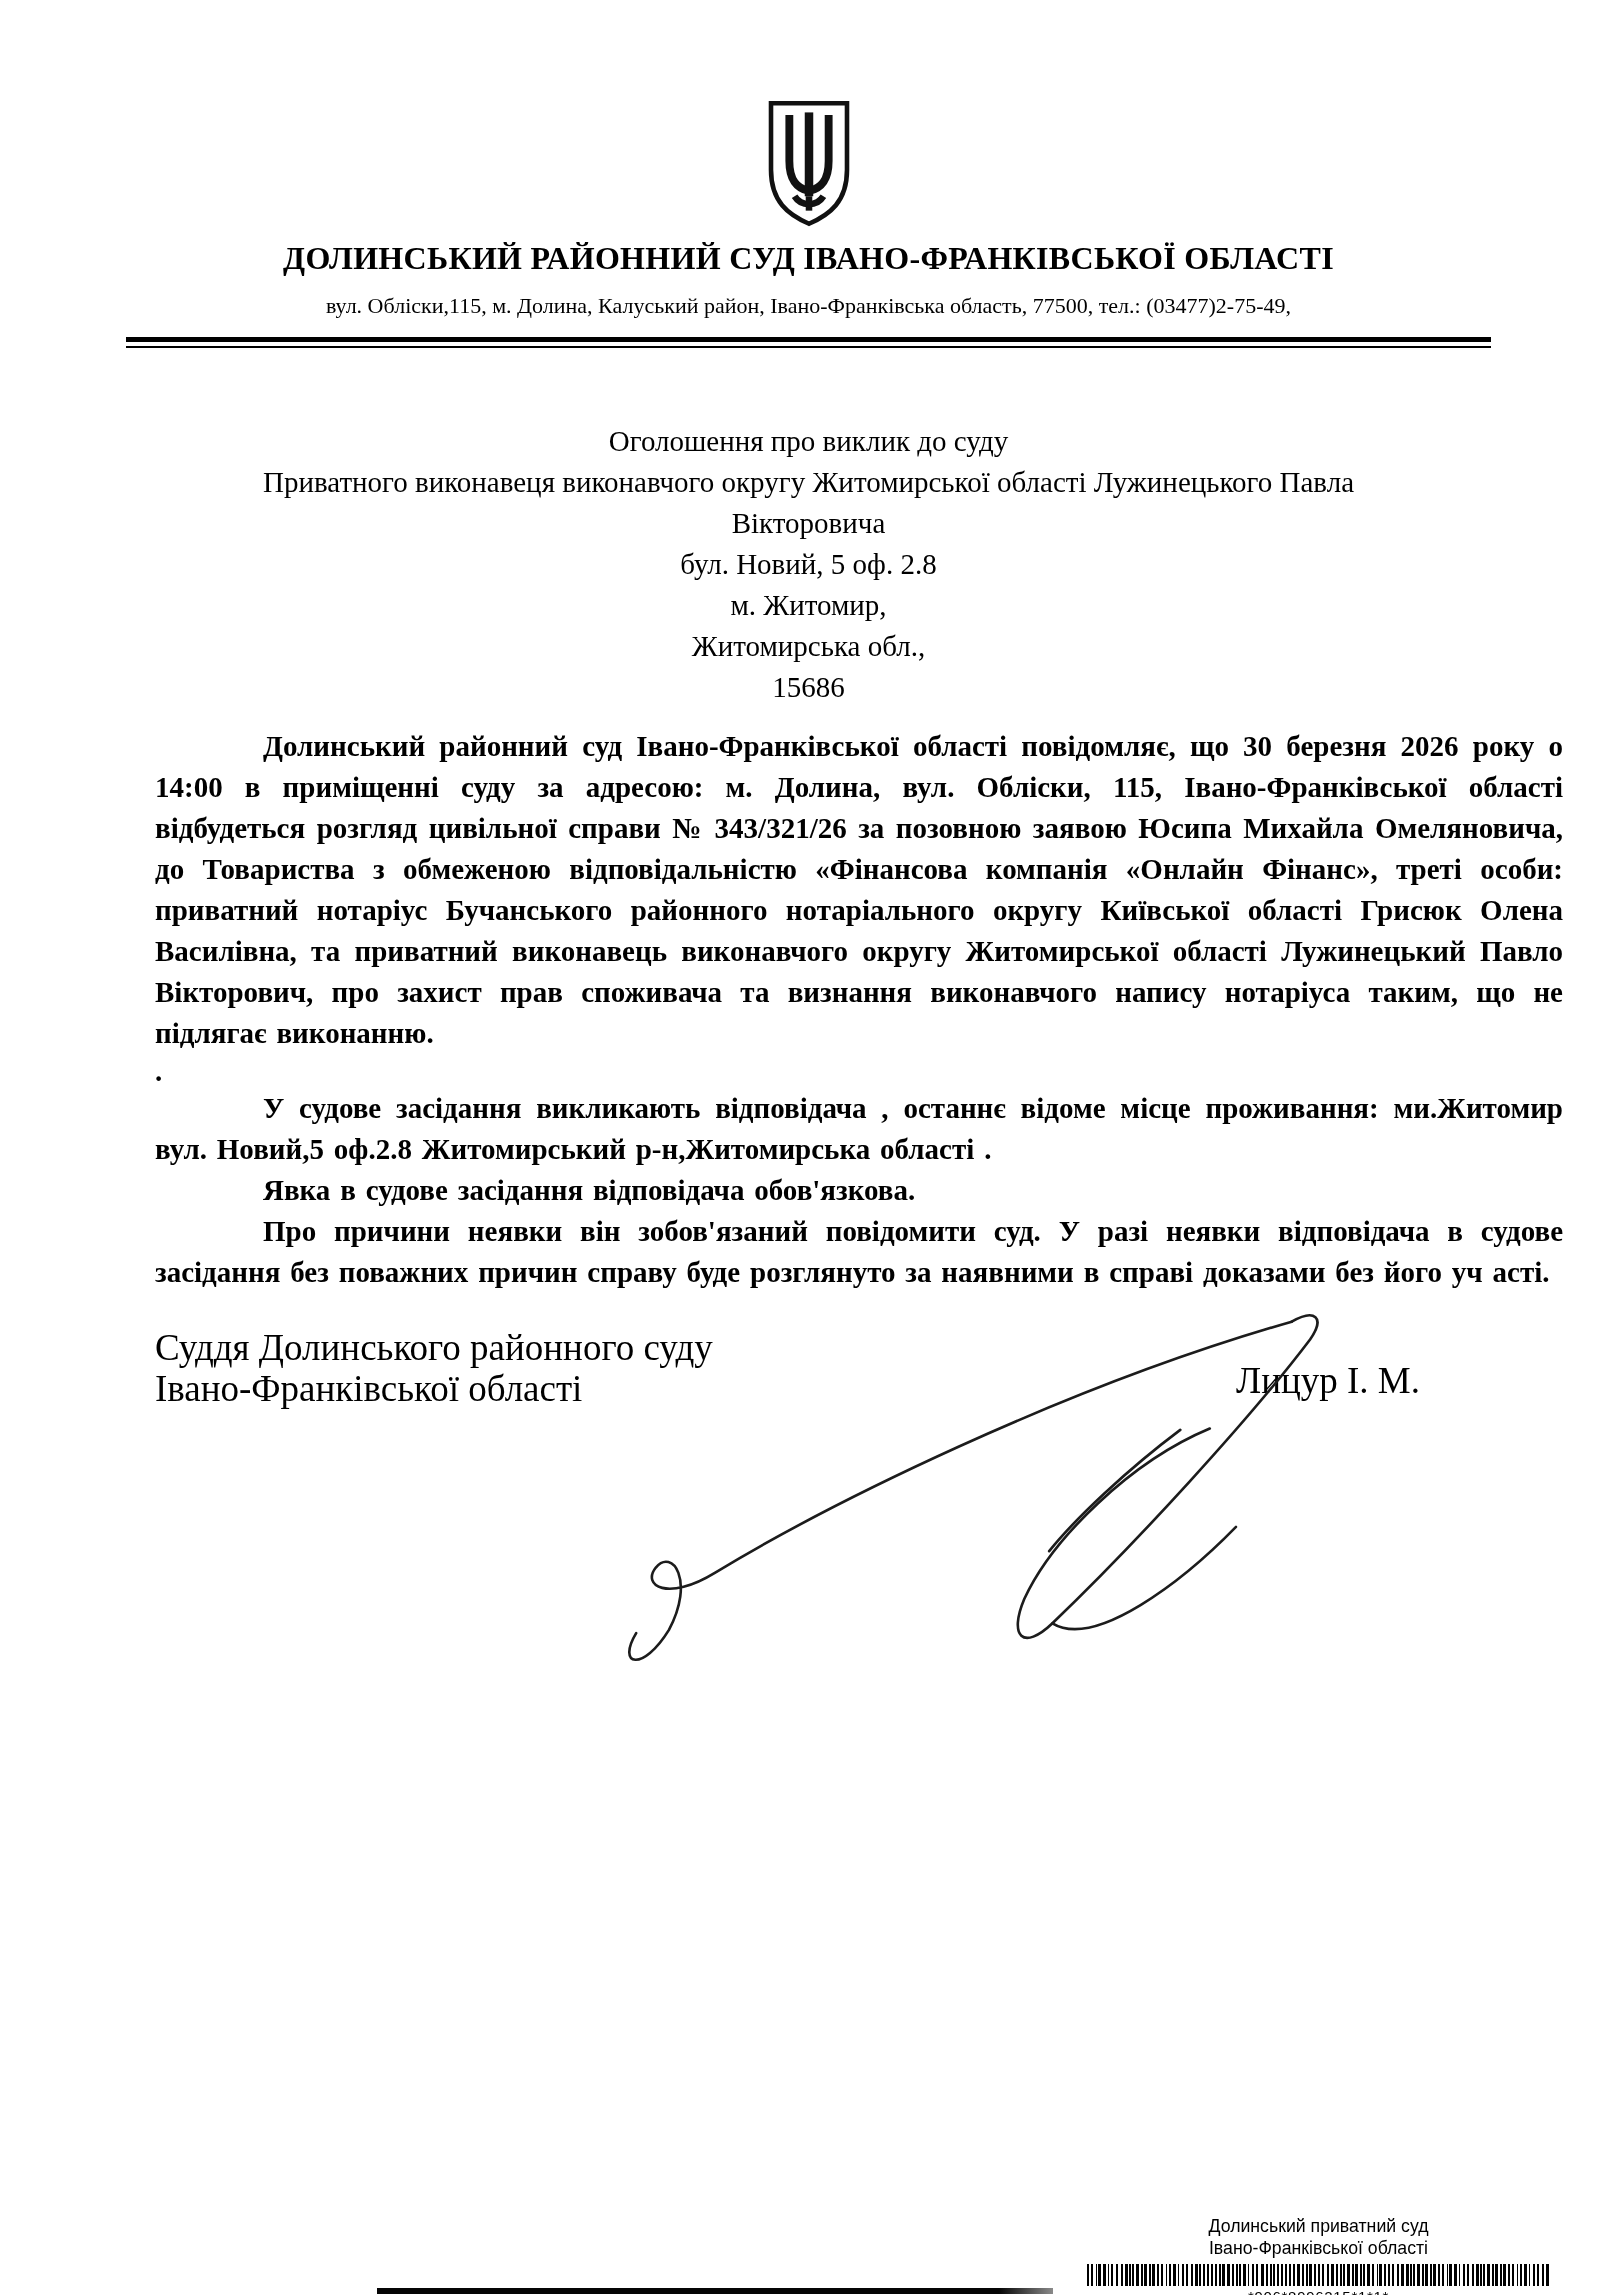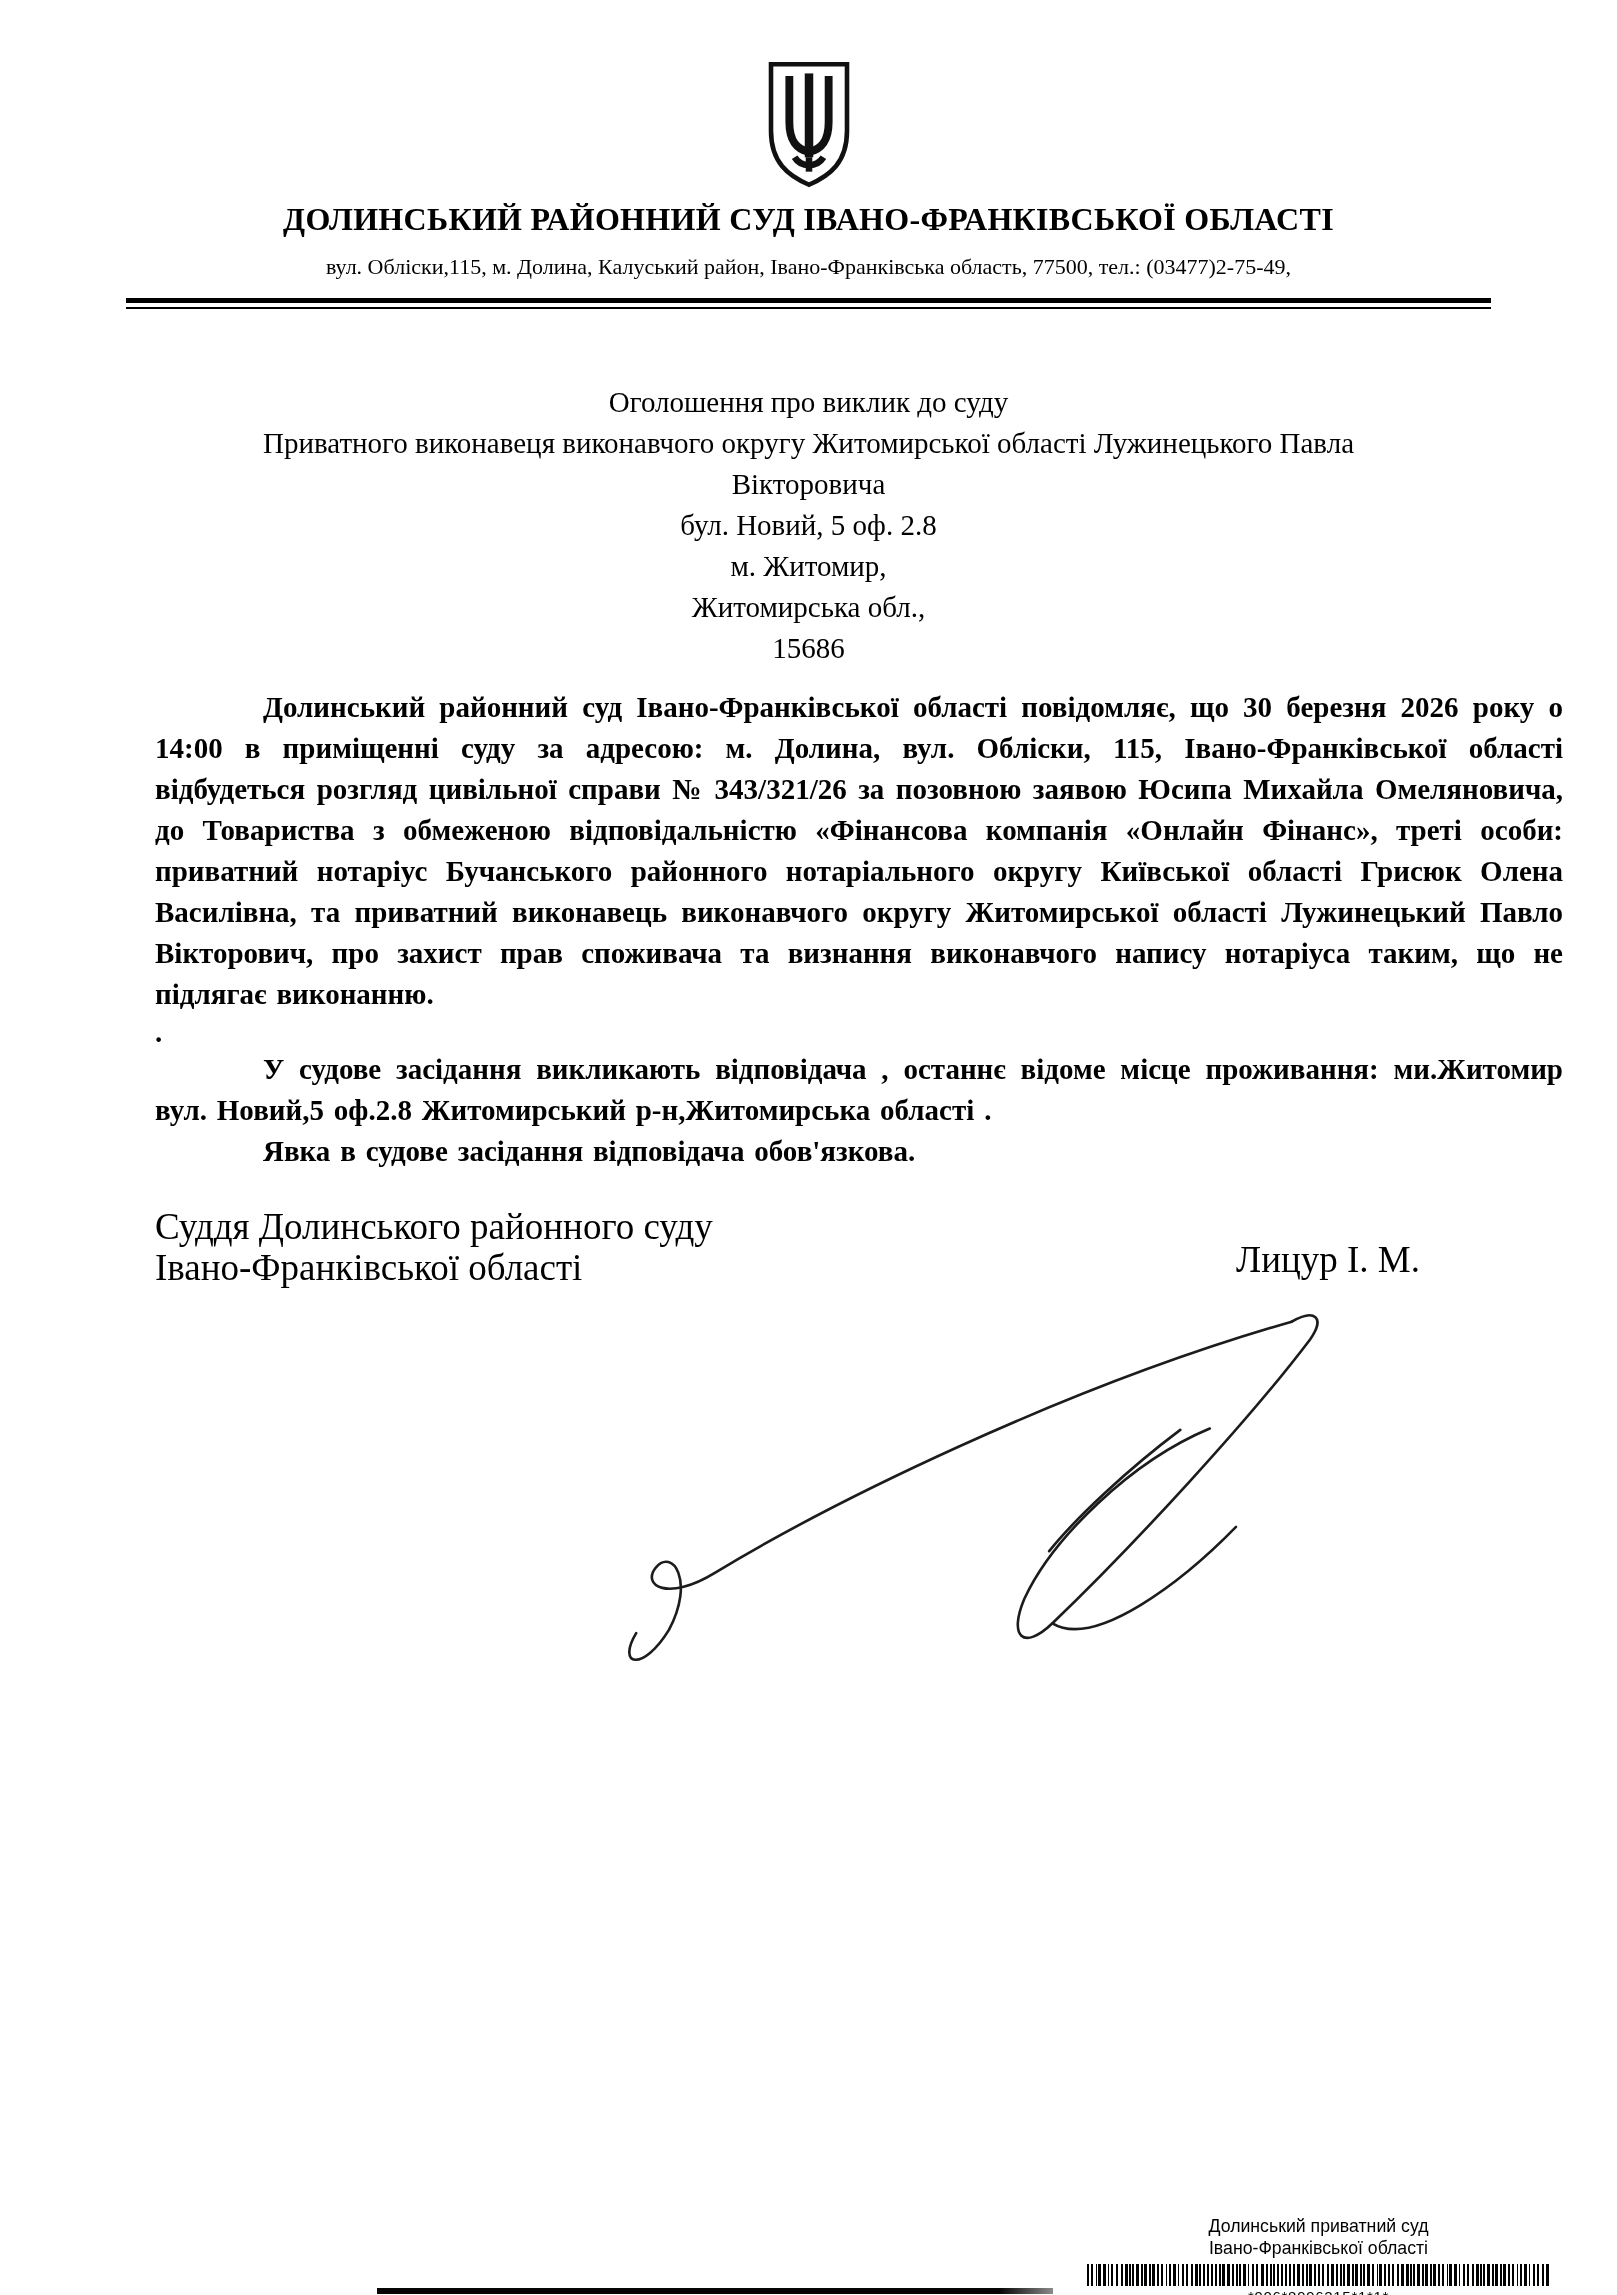--- a/index.html
+++ b/index.html
@@ -6,21 +6,21 @@
   .page {
     position: relative;
     width: 1617px;
     height: 2295px;
     background: #ffffff;
     font-family: "Liberation Serif", serif;
     color: #000;
     overflow: hidden;
     margin: 0 auto;
   }
-  .header { padding-top: 59px; text-align: center; }
+  .header { padding-top: 98px; text-align: center; }
   .emblem { display: inline-block; }
   .emblem svg { width: 92px; height: 131px; display: block; }
   .court-name {
     margin-top: 9.2px;
     font-size: 32px;
     font-weight: bold;
     letter-spacing: 0.3px;
   }
   .addr1 { margin-top: 15.7px; font-size: 22px; }
   .addr2 { margin-top: 19.7px; font-size: 22px; }
@@ -131,20 +131,21 @@
       <div class="recipient-line">м. Житомир,</div>
       <div class="recipient-line">Житомирська обл.,</div>
       <div class="recipient-line">15686</div>
     </div>
 
   <div class="body-text">
     <p class="par indent">Долинський районний суд Івано-Франківської області повідомляє, що 30 березня 2026 року о 14:00 в приміщенні суду за адресою: м. Долина, вул. Обліски, 115, Івано-Франківської області відбудеться розгляд цивільної справи № 343/321/26 за позовною заявою Юсипа Михайла Омеляновича,  до Товариства з обмеженою відповідальністю «Фінансова компанія «Онлайн Фінанс», треті особи: приватний нотаріус Бучанського районного нотаріального округу Київської області Грисюк Олена Василівна,   та приватний виконавець виконавчого округу Житомирської області Лужинецький Павло Вікторович, про захист прав споживача та визнання виконавчого напису нотаріуса таким, що не підлягає виконанню.</p>
     <p class="par dot-line">.</p>
     <p class="par indent">У судове засідання викликають відповідача , останнє відоме місце проживання: ми.Житомир вул. Новий,5 оф.2.8 Житомирський р-н,Житомирська області   .</p>
     <p class="par indent">Явка в судове засідання відповідача  обов'язкова.</p>
+    <p class="par indent">Про причини неявки він зобов'язаний повідомити суд. У разі неявки відповідача в судове засідання без поважних причин справу буде розглянуто за наявними в справі доказами без його уч асті.</p>
   </div>
 
   <div class="sig-row">
     <div class="sig-left">
       <div>Суддя Долинського районного суду</div>
       <div>Івано-Франківської області</div>
     </div>
     <div class="sig-name">Лицур І. М.</div>
   </div>
 

